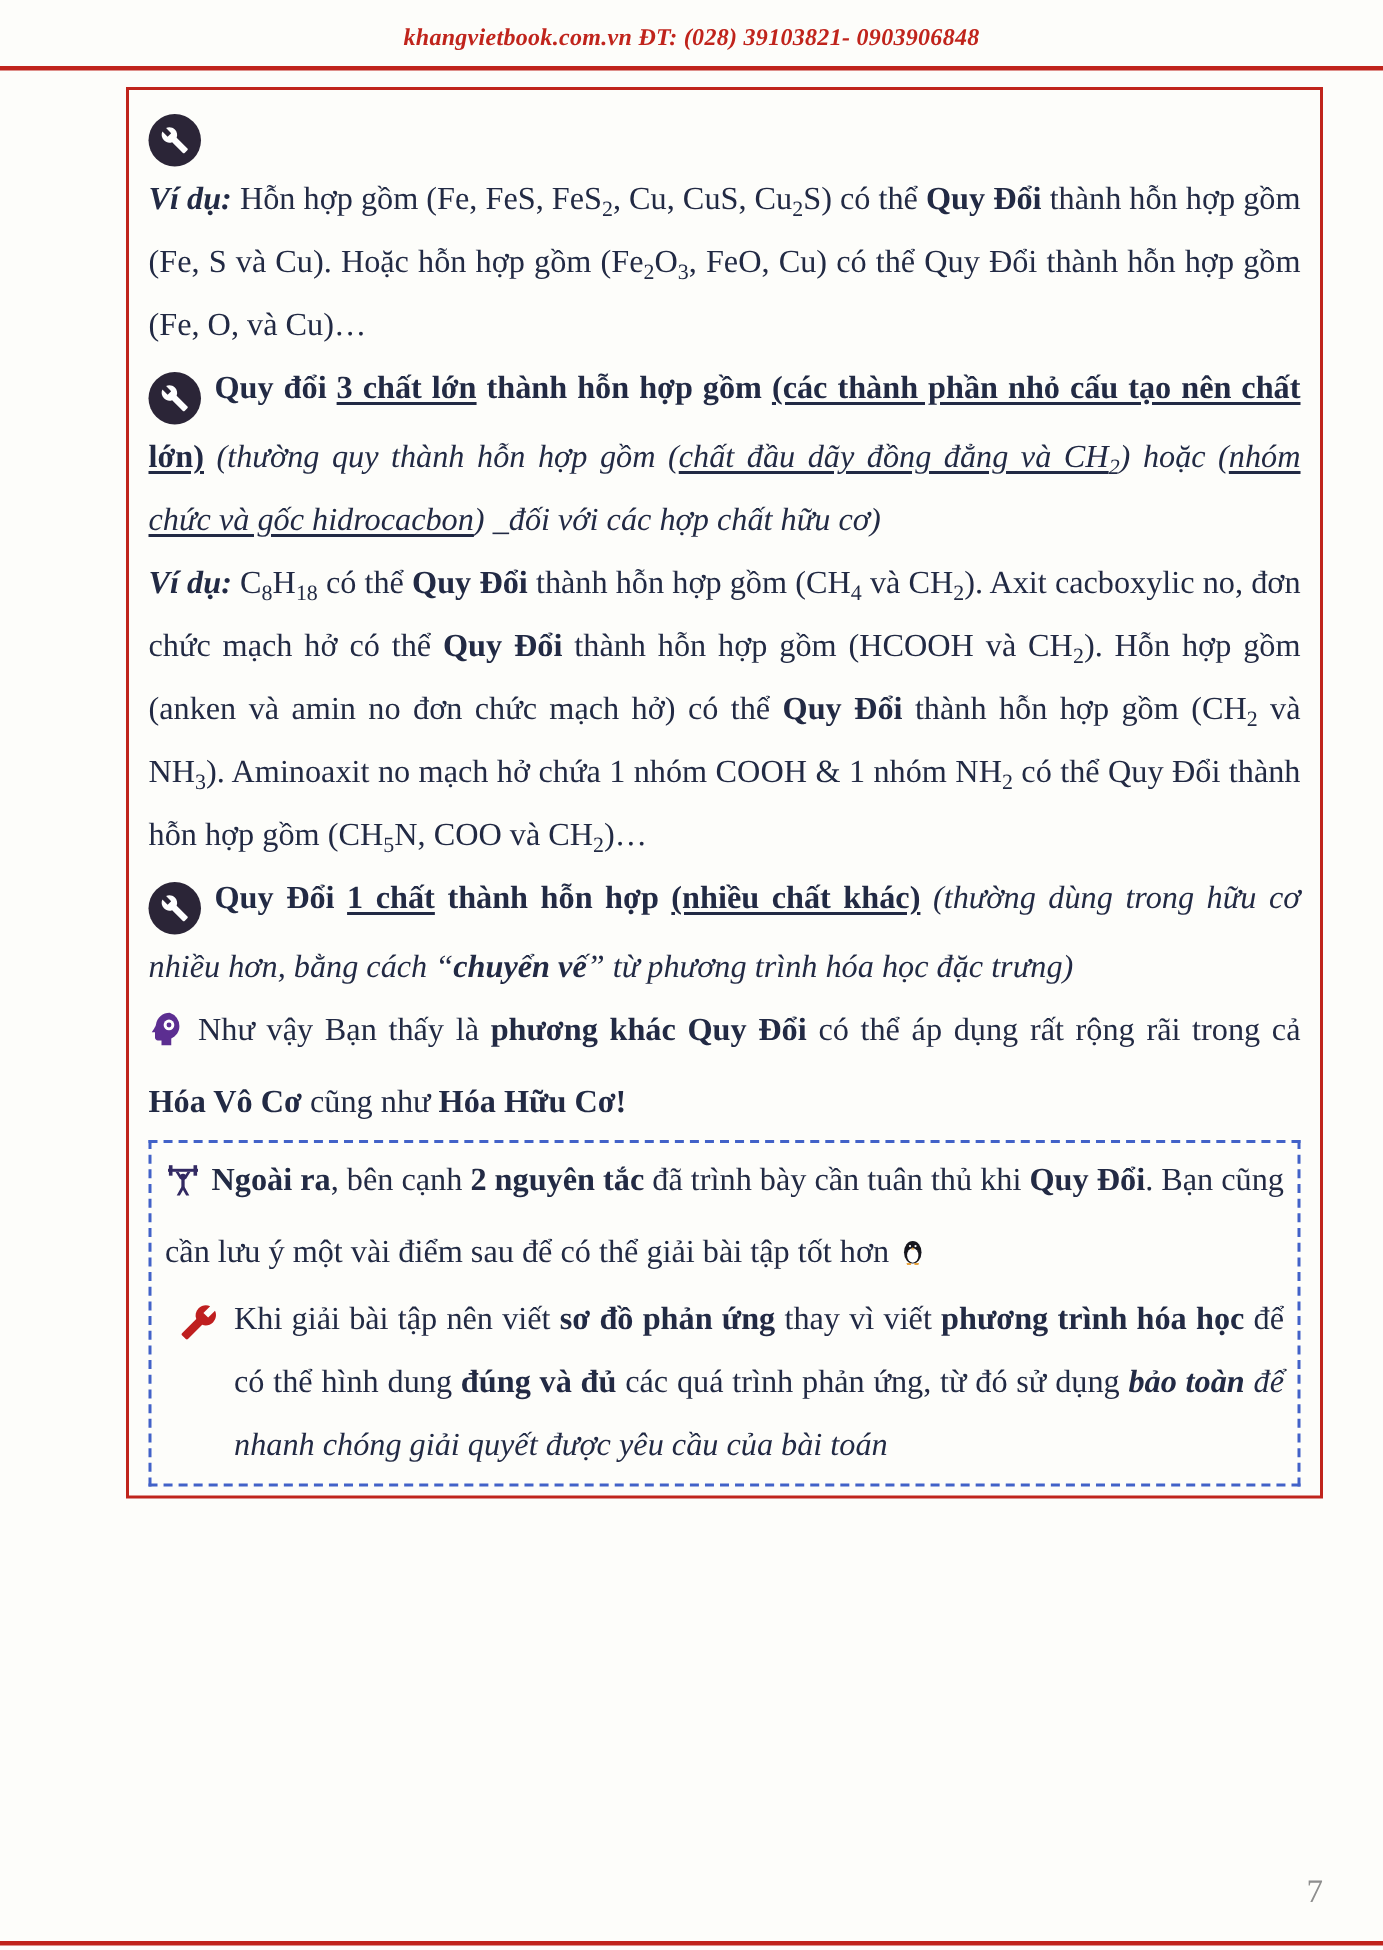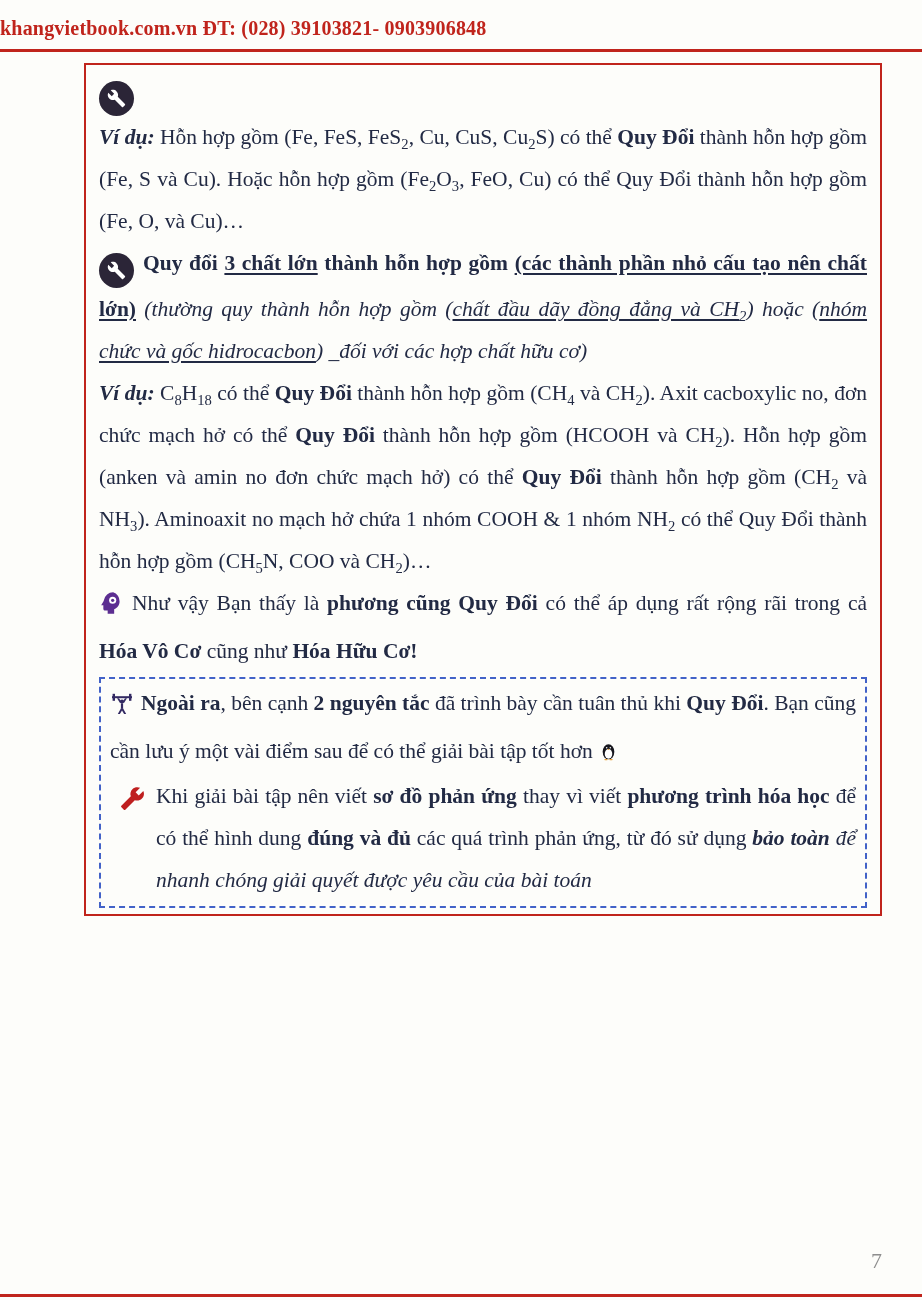--- a/index.html
+++ b/index.html
@@ -6,23 +6,24 @@
   html,body{width:922px;height:1300px}
   body{
     background:#fdfdfa;
     font-family:"Liberation Serif","DejaVu Serif",serif;
     color:var(--text,#222a44);
     position:relative;
     overflow:hidden;
   }
   .header{
     padding-top:17px;
-    text-align:left;
+    text-align:center;
     font-weight:bold;
-    font-size:20px;
+    font-style:italic;
+    font-size:16px;
     color:var(--accent_red,#c0241c);
     letter-spacing:.2px;
   }
   .toprule{height:3px;background:var(--accent_red,#c0241c);margin-top:9px}
   .frame{
     border:2.5px solid var(--accent_red,#c0241c);
     margin:11px 40px 0 84px;
     padding:5px 13px 6px 13px;
     font-size:21.5px;
     line-height:42px;
@@ -92,28 +93,35 @@
           <svg viewBox="0 0 24 24" width="19" height="19">
             <path fill="#ffffff" d="M22.7 19l-9.1-9.1c.9-2.3.4-5-1.5-6.9-2-2-5-2.4-7.4-1.3L9 6 6 9 1.6 4.7C.4 7.1.9 10.1 2.9 12.1c1.9 1.9 4.6 2.4 6.9 1.5l9.1 9.1c.4.4 1 .4 1.4 0l2.3-2.3c.5-.4.5-1.1.1-1.4z"></path>
           </svg>
         </span><span><b>Quy đổi <u>3 chất lớn</u> thành hỗn hợp gồm <u>(các thành phần nhỏ cấu tạo nên chất lớn)</u></b> <i>(thường quy thành hỗn hợp gồm (<u>chất đầu dãy đồng đẳng và CH<sub>2</sub></u>) hoặc (<u>nhóm chức và gốc hidrocacbon</u>) _đối với các hợp chất hữu cơ)</i></span>
     </p>
 
     <p>
       <span><b><i>Ví dụ:</i></b> C<sub>8</sub>H<sub>18</sub> có thể <b>Quy Đổi</b> thành hỗn hợp gồm (CH<sub>4</sub> và CH<sub>2</sub>). Axit cacboxylic no, đơn chức mạch hở có thể <b>Quy Đổi</b> thành hỗn hợp gồm (HCOOH và CH<sub>2</sub>). Hỗn hợp gồm (anken và amin no đơn chức mạch hở) có thể <b>Quy Đổi</b> thành hỗn hợp gồm (CH<sub>2</sub> và NH<sub>3</sub>). Aminoaxit no mạch hở chứa 1 nhóm COOH &amp; 1 nhóm NH<sub>2</sub> có thể Quy Đổi thành hỗn hợp gồm (CH<sub>5</sub>N, COO và CH<sub>2</sub>)…</span>
     </p>
 
+    <p>
+      <span class="badge">
+          <svg viewBox="0 0 24 24" width="19" height="19">
+            <path fill="#ffffff" d="M22.7 19l-9.1-9.1c.9-2.3.4-5-1.5-6.9-2-2-5-2.4-7.4-1.3L9 6 6 9 1.6 4.7C.4 7.1.9 10.1 2.9 12.1c1.9 1.9 4.6 2.4 6.9 1.5l9.1 9.1c.4.4 1 .4 1.4 0l2.3-2.3c.5-.4.5-1.1.1-1.4z"></path>
+          </svg>
+        </span><span><b>Quy Đổi <u>1 chất</u> thành hỗn hợp <u>(nhiều chất khác)</u></b> <i>(thường dùng trong hữu cơ nhiều hơn, bằng cách “<b>chuyển vế</b>” từ phương trình hóa học đặc trưng)</i></span>
+    </p>
 
 
     <p>
       <span class="inline-icon" style="color:var(--mind_purple,#5c2e91)"><svg viewBox="0 0 24 24" width="26" height="26">
             <path fill="currentColor" d="M13 2a8.5 8.5 0 0 0-8.4 7.2c-.1.8-.6 1.6-1.2 2.6L2 14h2v3.2c0 1 .8 1.8 1.8 1.8H8v3h6v-4.2c2.9-1.2 5-4.1 5-7.3A8.5 8.5 0 0 0 13 2z"></path>
             <circle cx="12.6" cy="9.5" r="3.3" fill="#ffffff"></circle>
             <circle cx="12.6" cy="9.5" r="1.5" fill="currentColor"></circle>
-          </svg></span><span>Như vậy Bạn thấy là <b>phương cũng Quy Đổi</b> có thể áp dụng rất rộng rãi trong cả <b>Hóa Vô Cơ</b> cũng như <b>Hóa Hữu Cơ!</b></span>
+          </svg></span><span>Như vậy Bạn thấy là <b>phương khác Quy Đổi</b> có thể áp dụng rất rộng rãi trong cả <b>Hóa Vô Cơ</b> cũng như <b>Hóa Hữu Cơ!</b></span>
     </p>
 
     <div class="notebox">
       <p>
         <span class="inline-icon" style="color:var(--lifter_navy,#332a63)"><svg viewBox="0 0 24 24" width="24" height="24">
               <g fill="currentColor">
                 <rect x="2" y="4.2" width="20" height="2"></rect>
                 <rect x="2.6" y="1.8" width="2.4" height="7"></rect>
                 <rect x="19" y="1.8" width="2.4" height="7"></rect>
                 <circle cx="12" cy="9.6" r="2.1"></circle>

